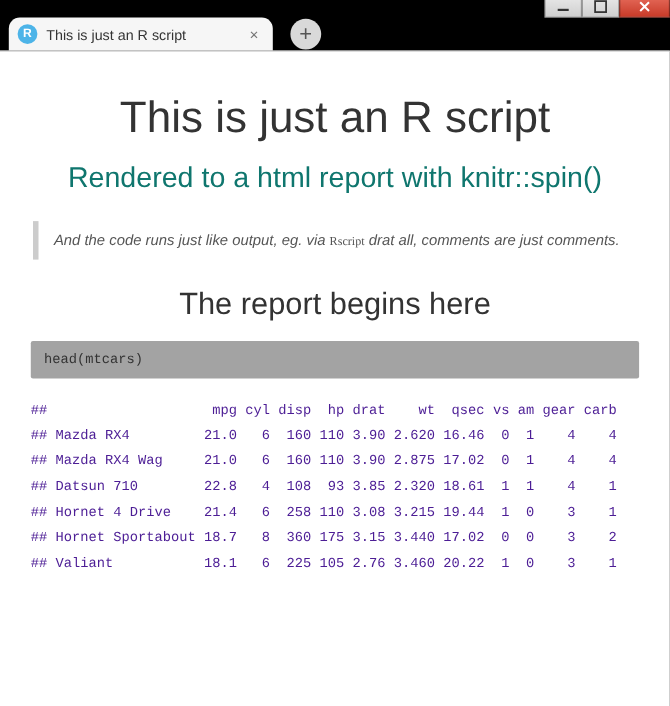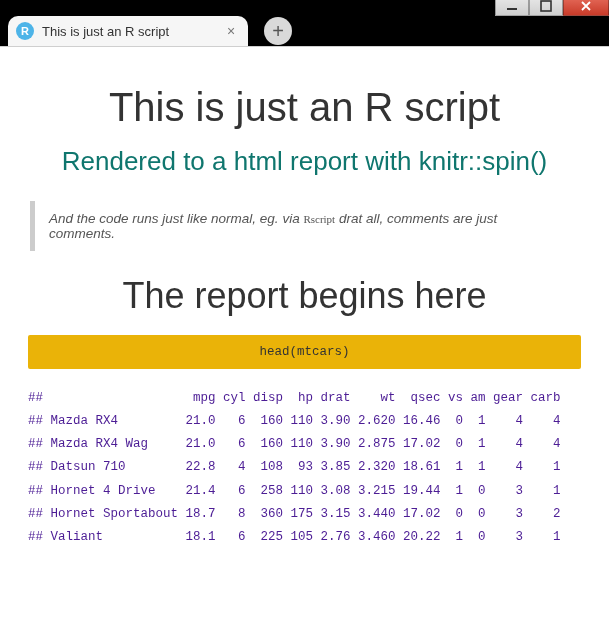--- a/index.html
+++ b/index.html
@@ -23,22 +23,22 @@
     
     .viewport { background:#fff; height:596px; overflow:auto; border-top:1px solid #cfcfcf; }
     .doc { padding:20px 28px 40px 28px; color:#333; }
     h1.title { font-size:40px; font-weight:400; text-align:center; margin:18px 0 14px; color:#333; }
     h2.subtitle { font-size:26px; font-weight:400; text-align:center; margin:6px 0 22px; color:#0f766e; line-height:1.35; }
     ul.notes { margin:6px 0 20px 32px; }
     ul.notes li { font-size:13px; color:#333; margin:4px 0; }
     blockquote { border-left:5px solid #ccc; margin:10px 0 24px 2px; padding:10px 14px; color:#555; font-style:italic; font-size:13.5px; }
     blockquote code { font-family: Liberation Serif, serif; font-style:normal; font-size:11px; }
     blockquote strong { font-weight:normal; }
-    h2.section { font-size:36px; font-weight:400; text-align:center; margin:8px 0 18px; color:#333; }
-    pre.codeblock { background:#eab308; padding:10px 12px; font-family:"Lucida Console","Courier New",monospace; font-size:12.5px; color:#333; border-radius:2px; margin-bottom:18px; white-space:pre; overflow-x:auto;text-align:center; }
+    h2.section { font-size:28px; font-weight:400; text-align:center; margin:8px 0 18px; color:#333; }
+    pre.codeblock { background:#a3a3a3; padding:10px 12px; font-family:"Lucida Console","Courier New",monospace; font-size:12.5px; color:#333; border-radius:2px; margin-bottom:18px; white-space:pre; overflow-x:auto; }
     pre.output { font-family:"Lucida Console","Courier New",monospace; font-size:12.5px; color:#4c1d95; line-height:1.85; white-space:pre; overflow-x:auto; }
   </style>
 </head>
 <body>
 
 <div class="window">
 
   <div class="titlebar">
     <div class="winctrls">
       <div class="winbtn win-min">
@@ -69,21 +69,21 @@
   </div>
 
   <div class="viewport">
     <div class="doc">
 
       <h1 class="title">This is just an R script</h1>
       <h2 class="subtitle">Rendered to a html report with knitr::spin()</h2>
 
 
       <blockquote>
-        <span>And the code runs just like normal, eg. via </span><code>Rscript</code><span> drat all, </span><strong>comments</strong><span> are just comments.</span>
+        <span>And the code runs just like output, eg. via </span><code>Rscript</code><span> drat all, </span><strong>comments</strong><span> are just comments.</span>
       </blockquote>
 
       <h2 class="section">The report begins here</h2>
 
       <pre class="codeblock">head(mtcars)</pre>
 
       <pre class="output" id="output">##                    mpg cyl disp  hp drat    wt  qsec vs am gear carb
 ## Mazda RX4         21.0   6  160 110 3.90 2.620 16.46  0  1    4    4
 ## Mazda RX4 Wag     21.0   6  160 110 3.90 2.875 17.02  0  1    4    4
 ## Datsun 710        22.8   4  108  93 3.85 2.320 18.61  1  1    4    1

